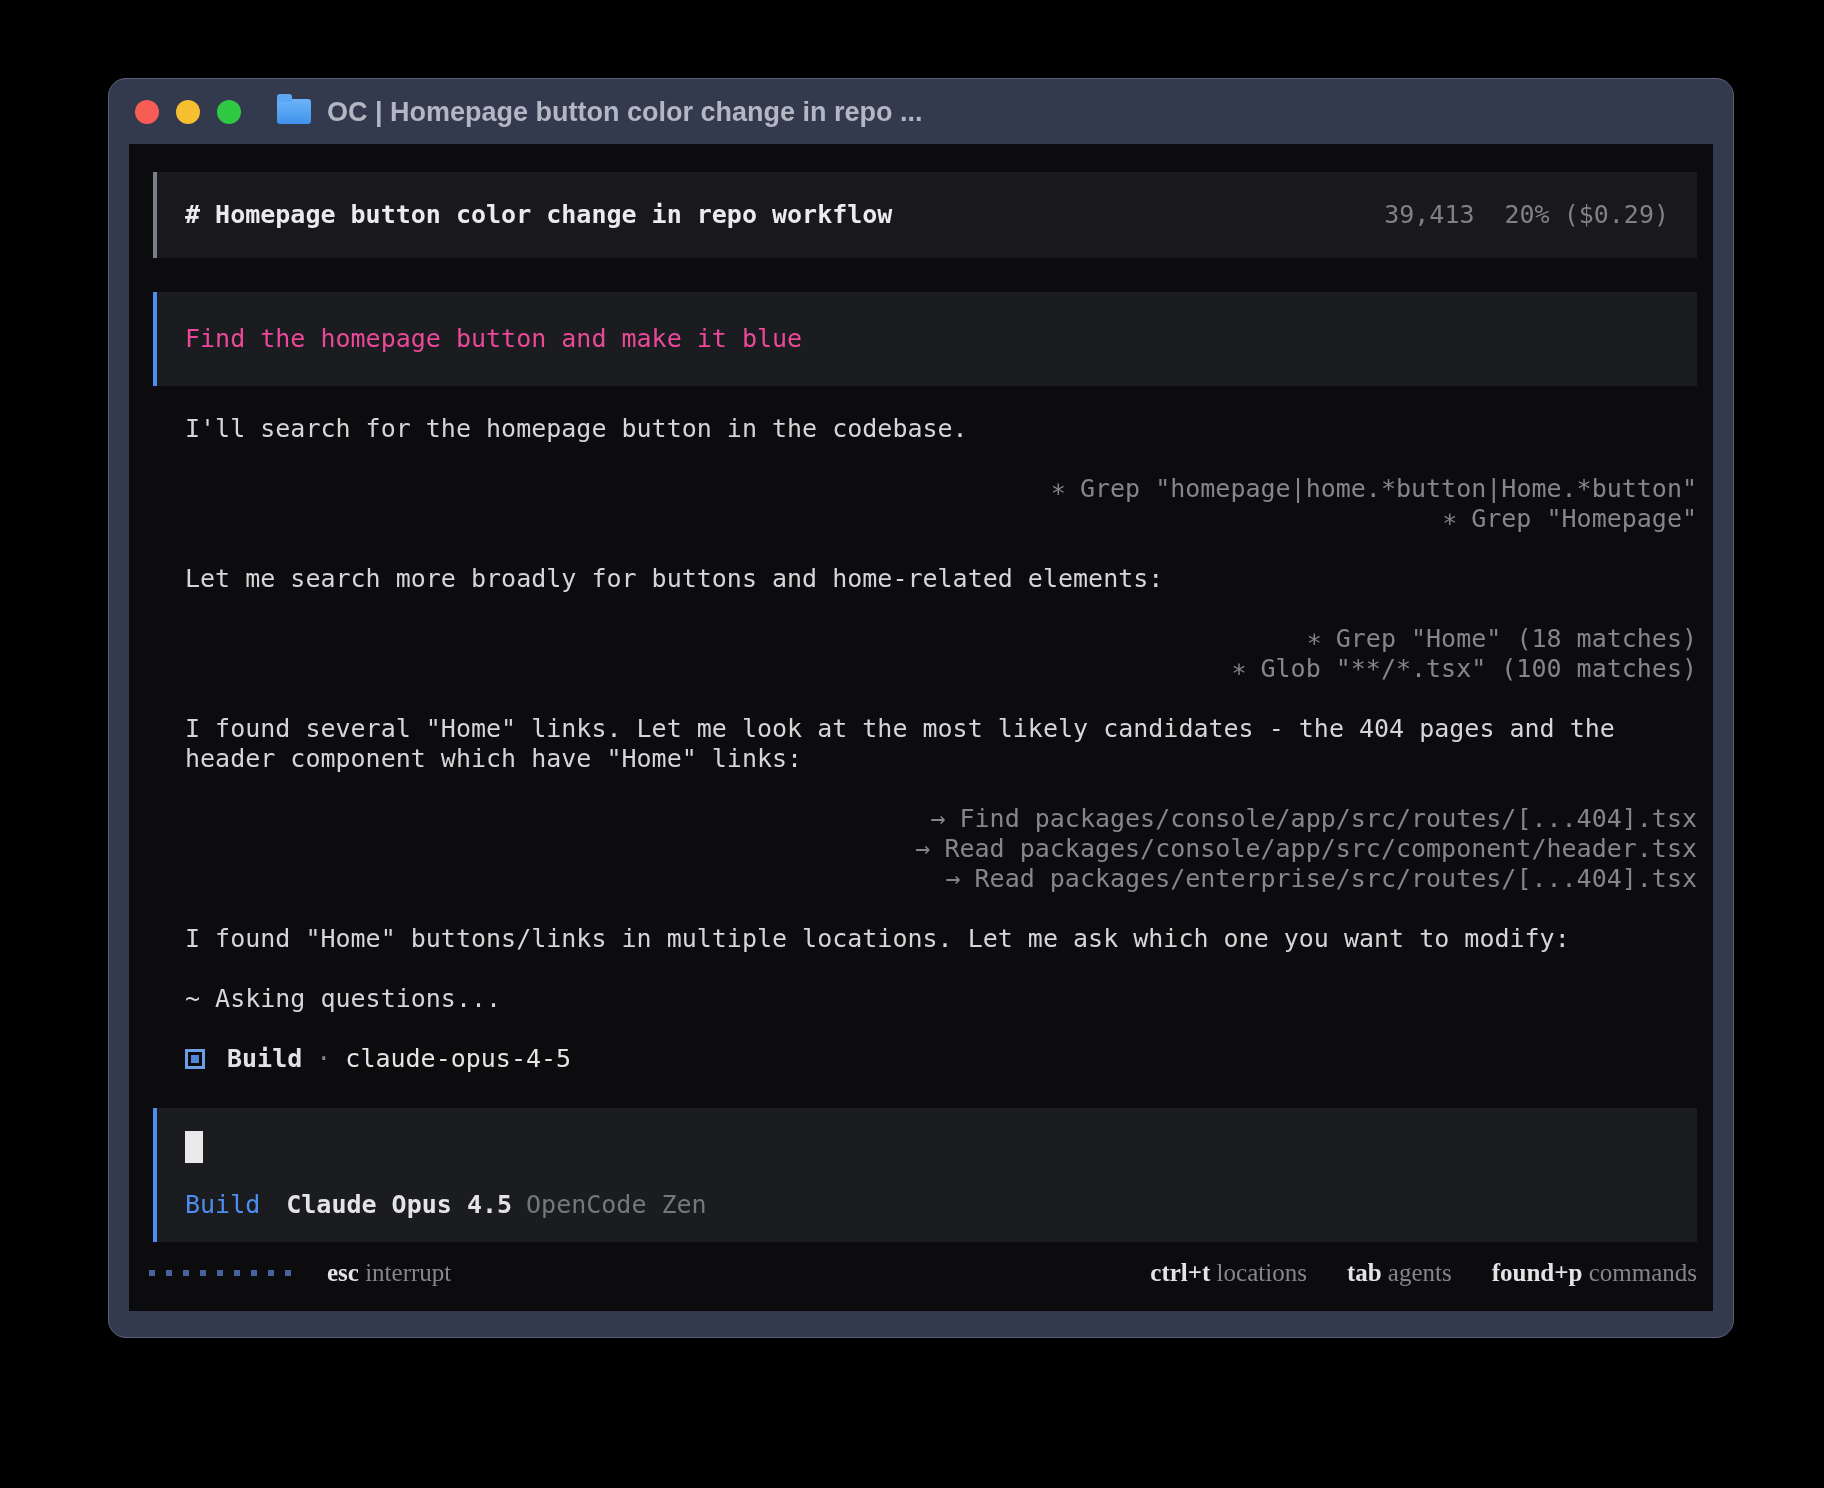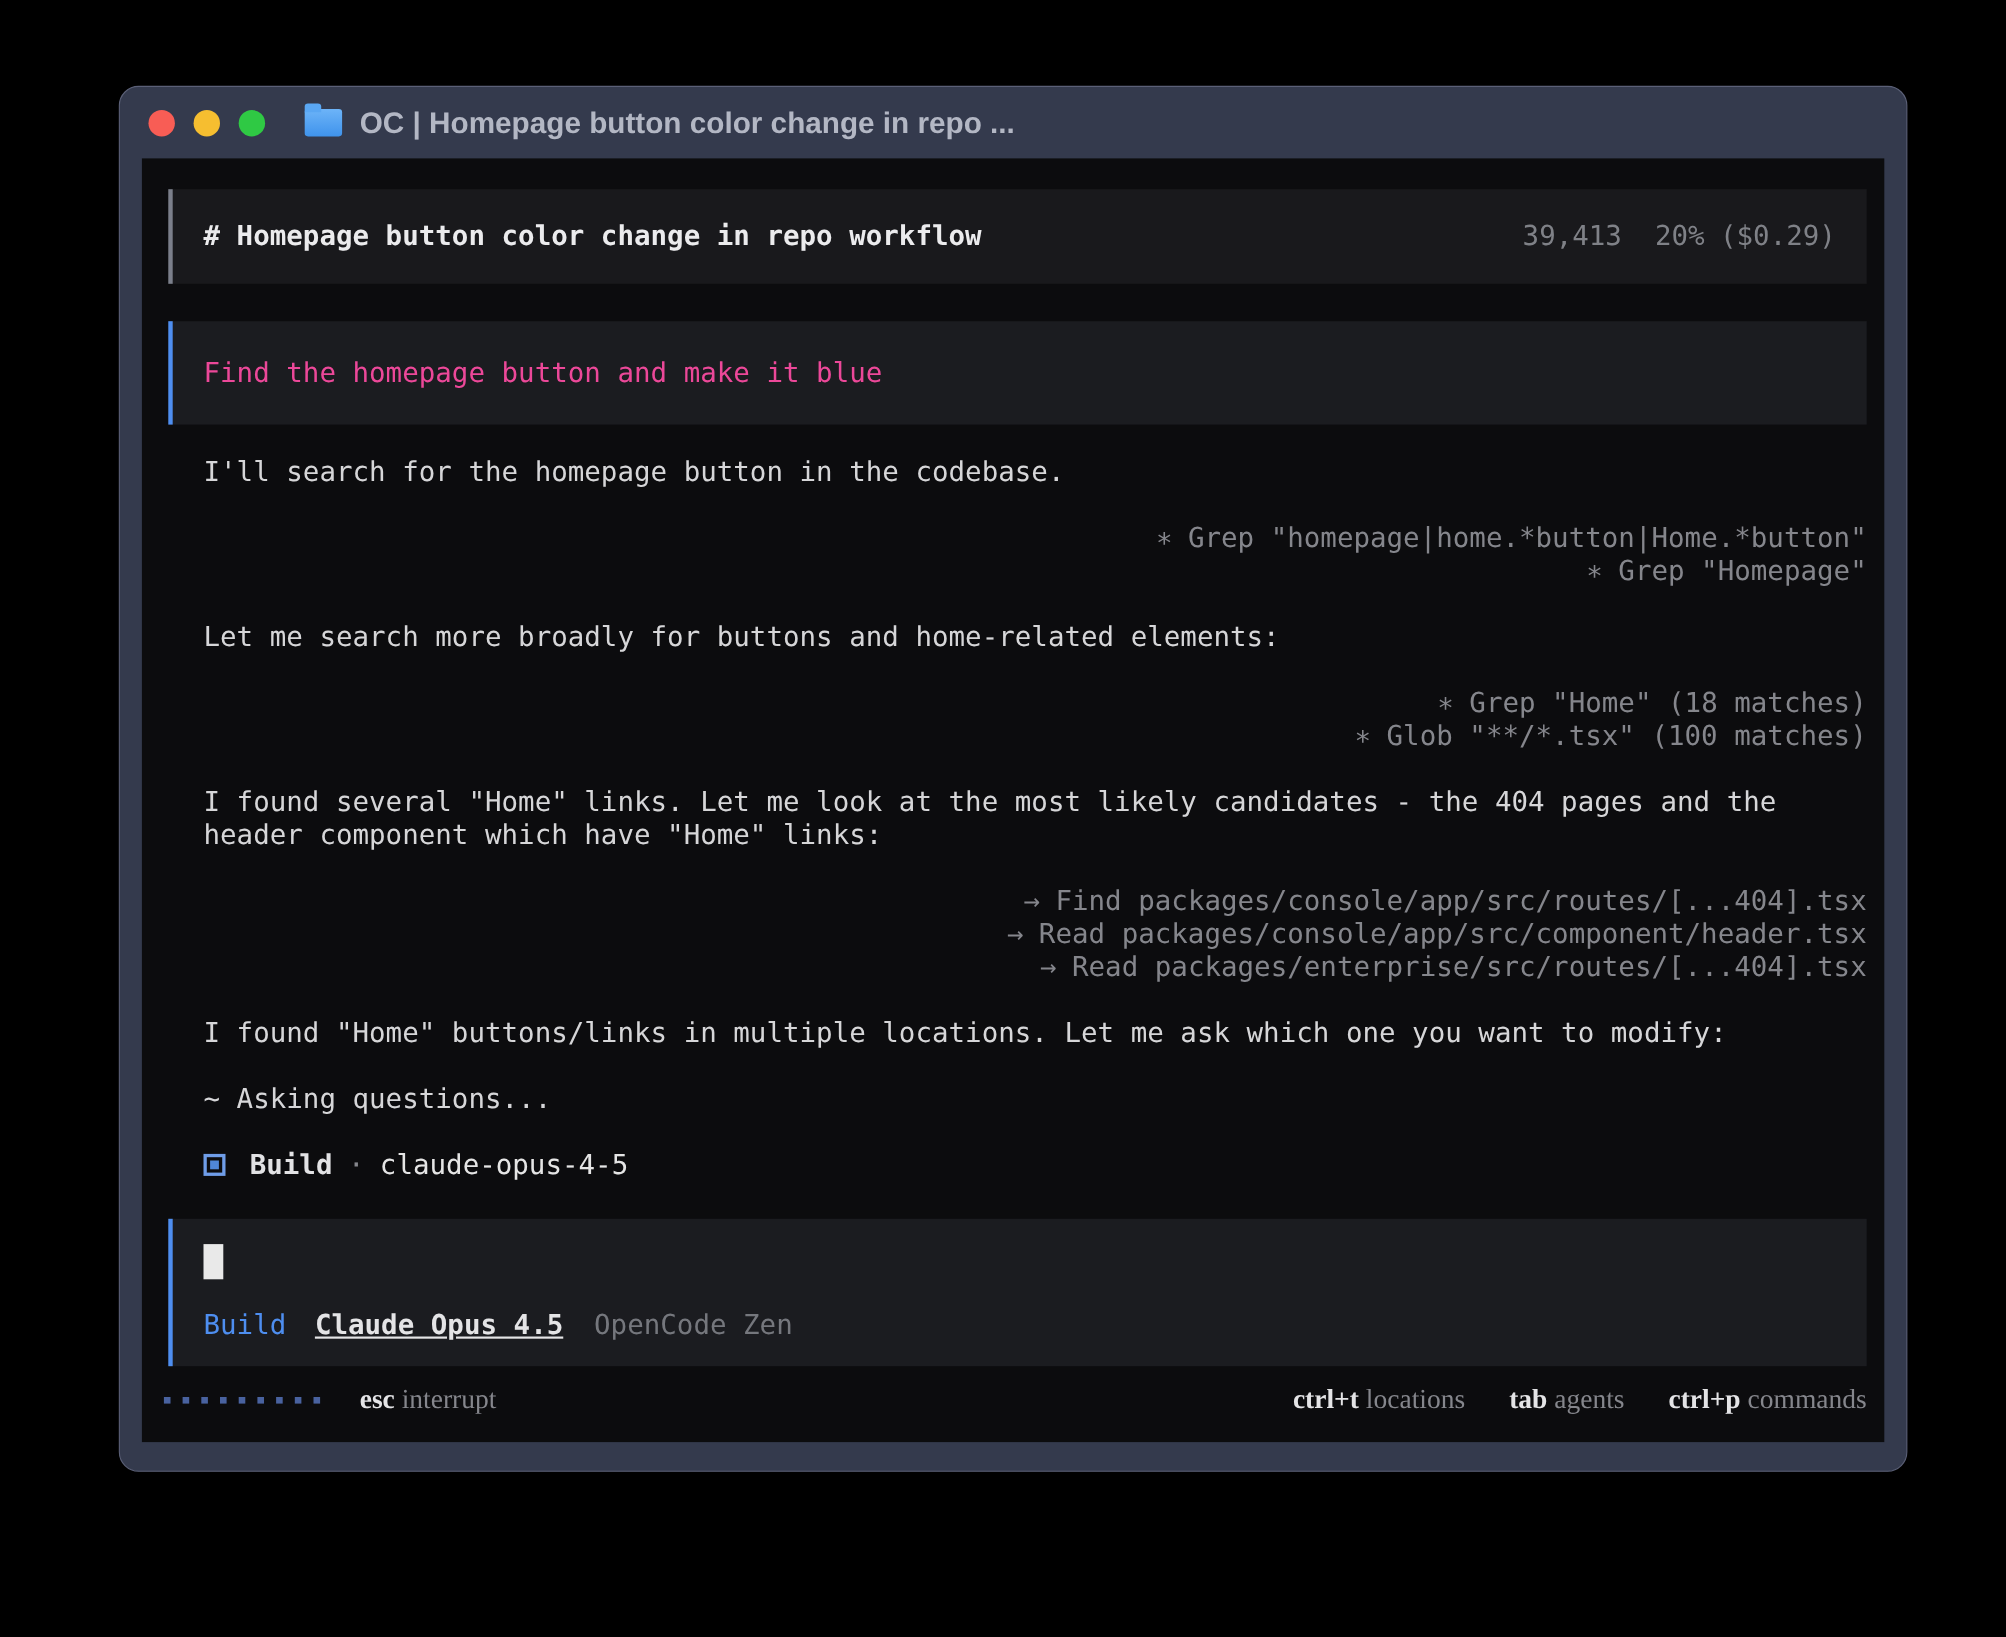--- a/index.html
+++ b/index.html
@@ -48,21 +48,21 @@
   .agent-icon .inner { width:8px; height:8px; background:#4f87d8; }
   .agent-name { color:#e2e2e4; font-weight:bold; }
   .agent-sep { color:#85868c; margin:0 14px; }
   .agent-model { color:#e5e5e5; }
 
   .input-block { margin-top:34px; border-left:4px solid #4e8ef0; background:#1b1c20; padding:22px 28px; }
   .cursor-line { height:34px; display:flex; align-items:center; }
   .cursor { width:18px; height:32px; background:#e9e9e9; }
   .model-line { margin-top:26px; }
   .in-agent { color:#4e8ef0; margin-right:26px; }
-  .in-model { color:#e4e4e6; font-weight:bold; margin-right:28px;text-decoration:underline; }
+  .in-model { color:#e4e4e6; font-weight:bold; margin-right:14px; }
   .in-provider { color:#75777d; }
 
   .statusbar { margin-top:16px; display:flex; justify-content:space-between; align-items:center; height:30px; padding-left:0px;font-family:Liberation Serif, serif; }
   .status-left { display:flex; align-items:center; }
   .spinner { display:flex; gap:11px; align-items:center; margin-right:36px; margin-left:-4px; }
   .sdot { width:6px; height:6px; background:#49629f; }
   .hint { white-space:pre; }
   .hint .key { color:#e4e4e6; font-weight:bold; }
   .hint .lbl { color:#85868c; }
   .status-right { display:flex; gap:40px; }
@@ -155,18 +155,18 @@
             <span class="sdot"></span>
             <span class="sdot"></span>
             <span class="sdot"></span>
             <span class="sdot"></span>
         </div>
         <div class="hint"><span class="key">esc</span><span class="lbl"> </span><span class="lbl">interrupt</span></div>
       </div>
       <div class="status-right">
         <div class="hint"><span class="key">ctrl+t</span><span class="lbl"> </span><span class="lbl">locations</span></div>
         <div class="hint"><span class="key">tab</span><span class="lbl"> </span><span class="lbl">agents</span></div>
-        <div class="hint"><span class="key">ctrl+p</span><span class="lbl"> </span><span class="lbl">commands</span></div>
+        <div class="hint"><span class="key">found+p</span><span class="lbl"> </span><span class="lbl">commands</span></div>
       </div>
     </div>
 
   </div>
 </div>
 
 </body></html>

